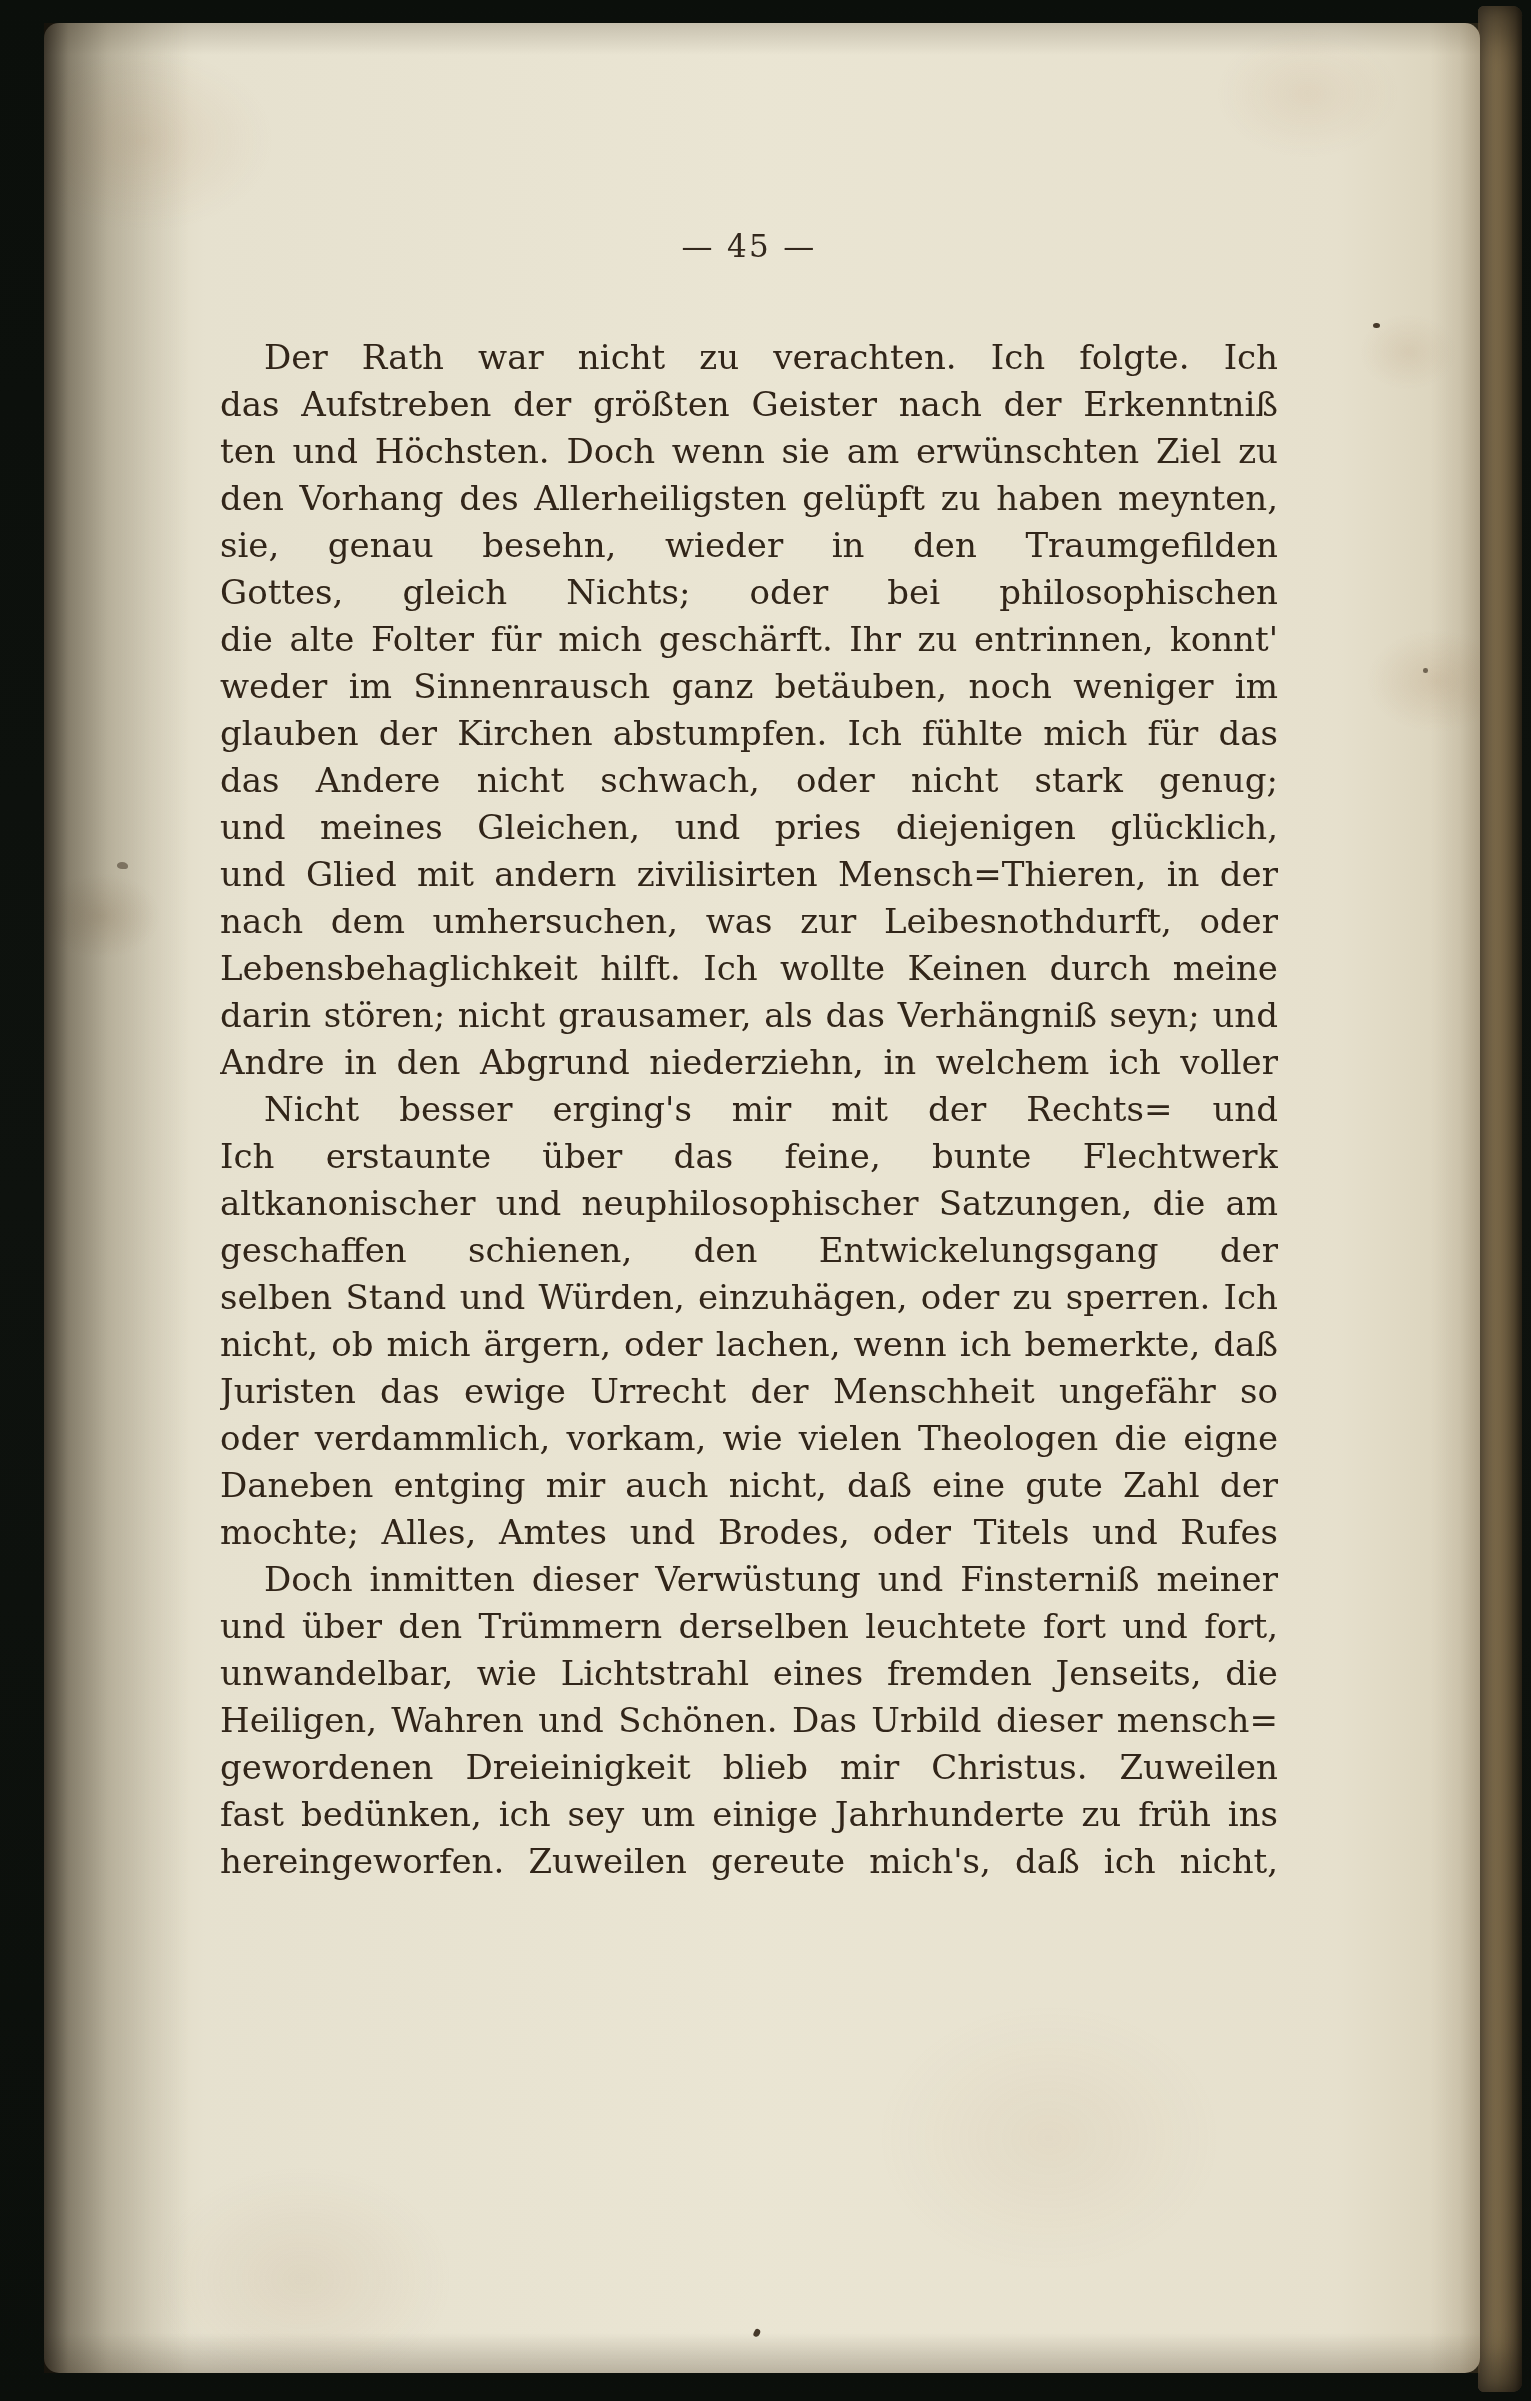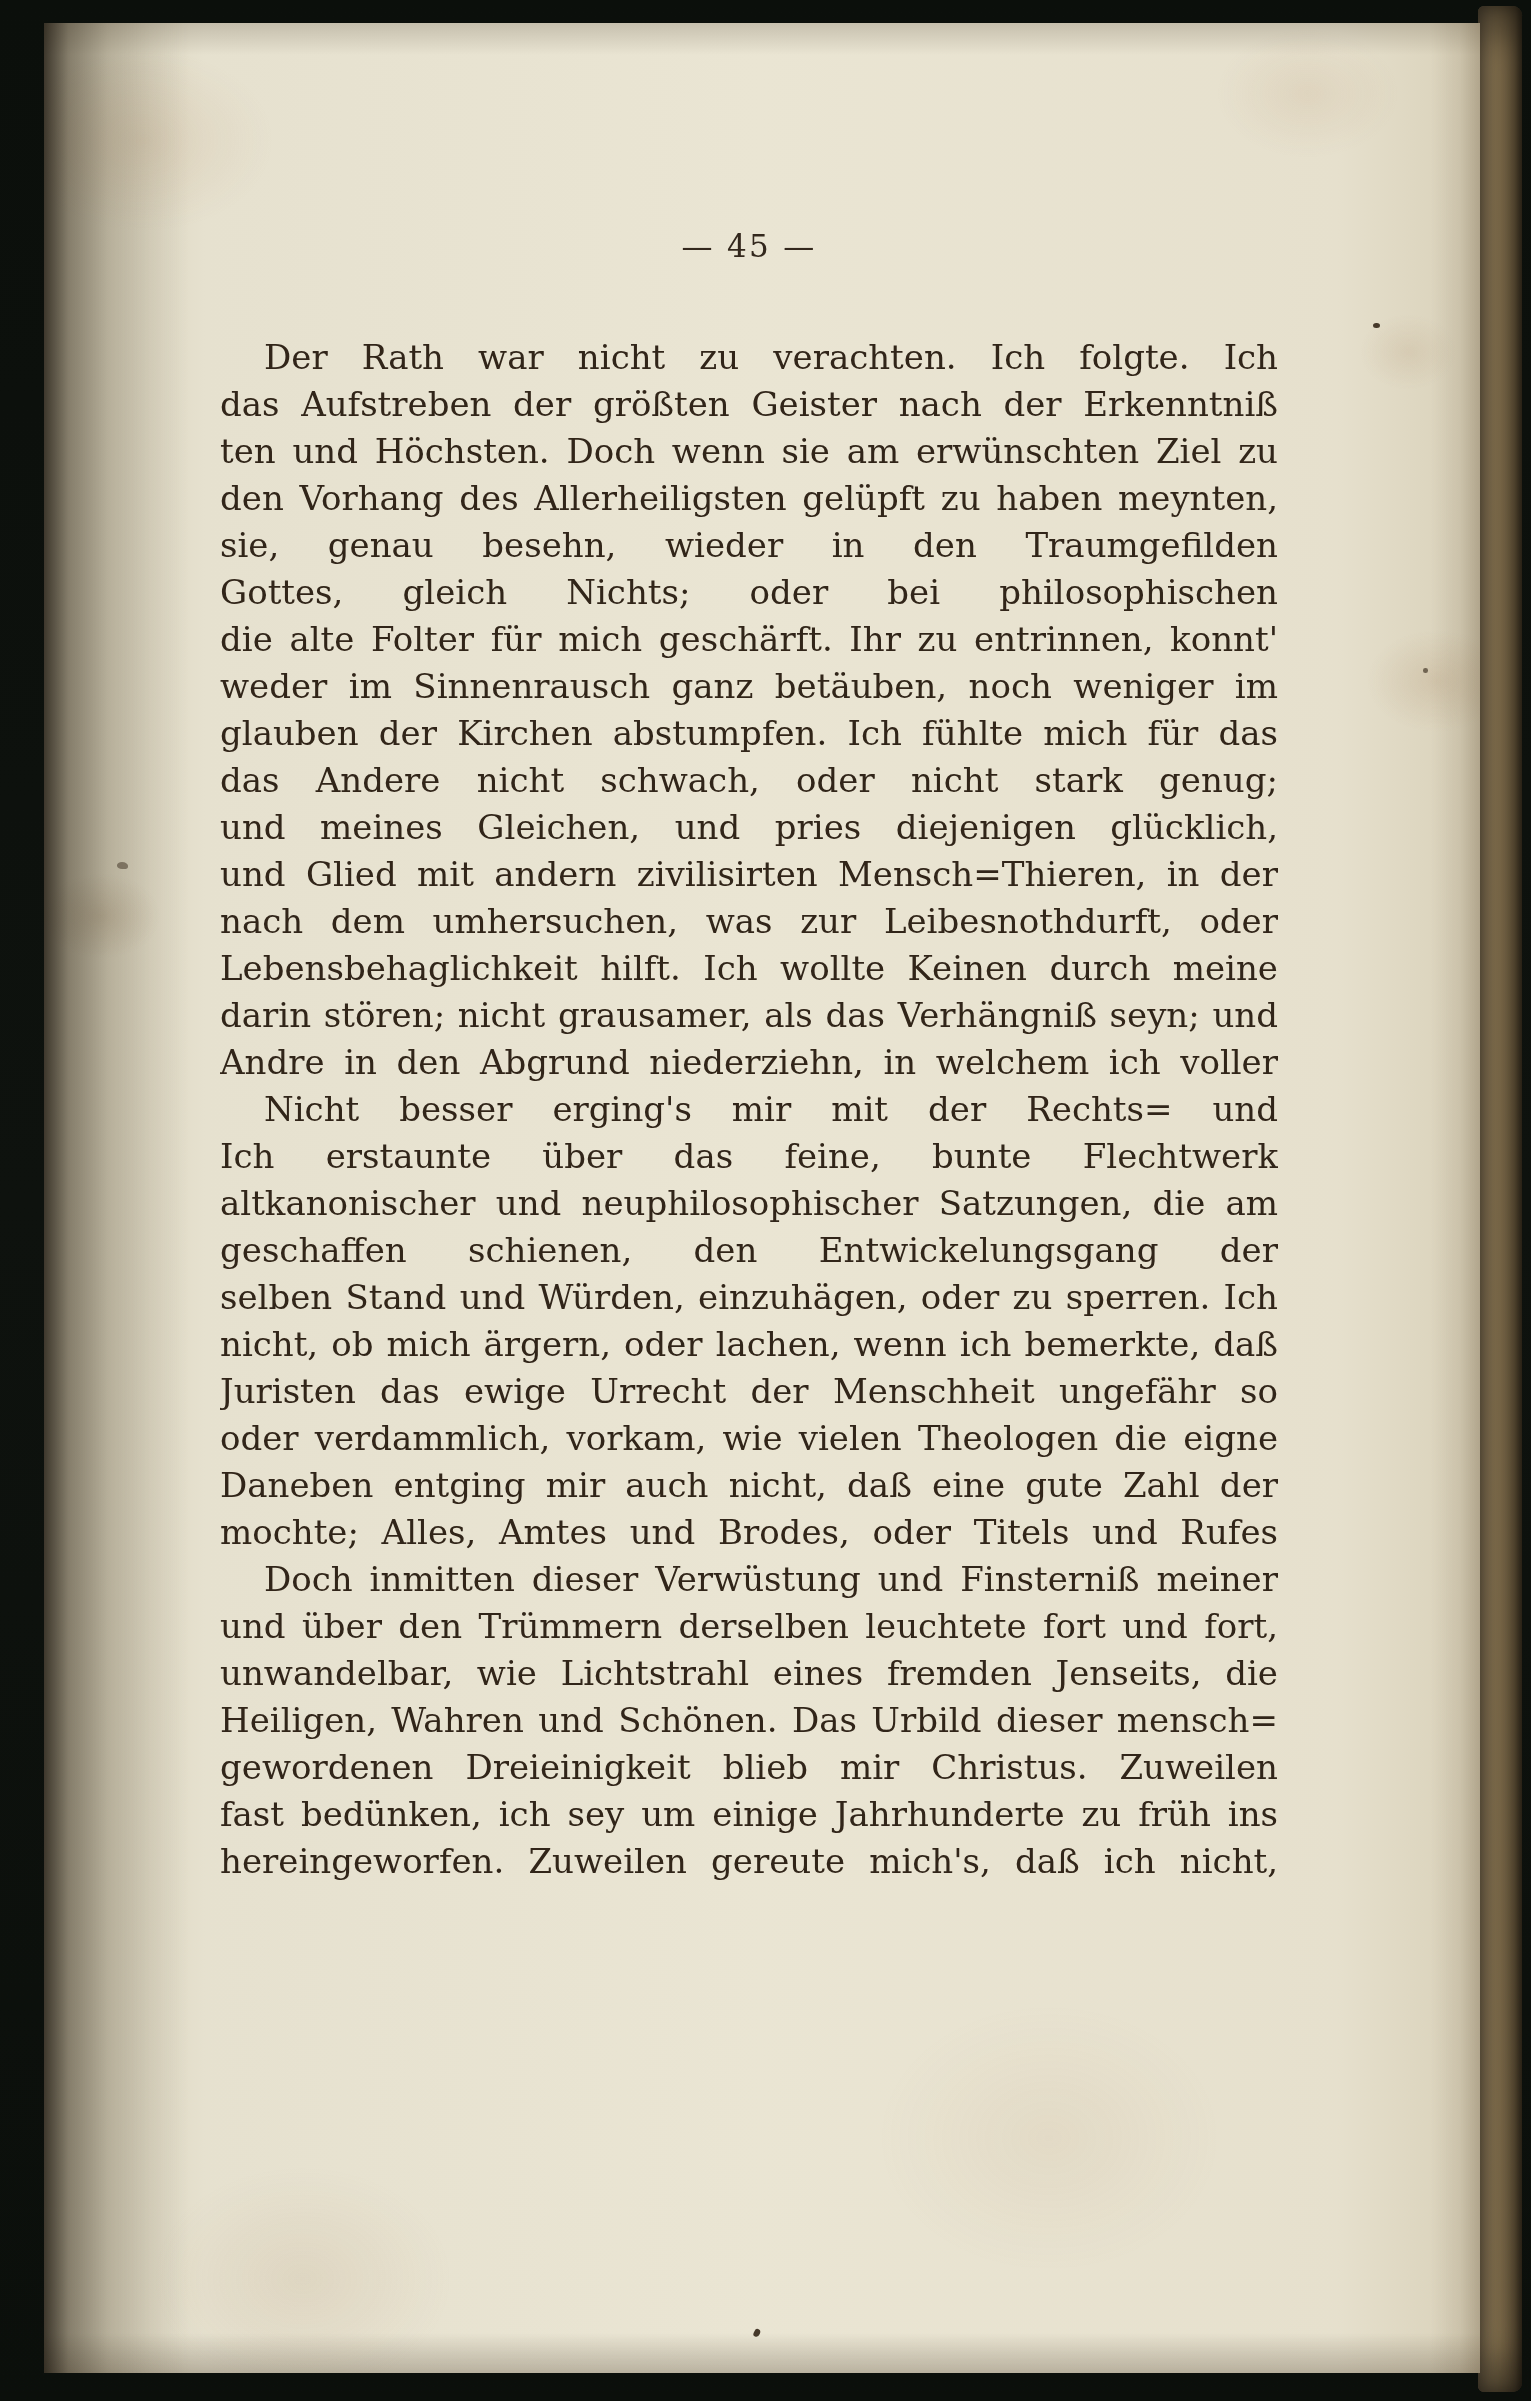--- a/index.html
+++ b/index.html
@@ -28,20 +28,21 @@
     background:
       radial-gradient(184px 130px at 7% 5%,  rgba(166,124,82,.14), transparent 70%),
       radial-gradient(130px 92px at 88% 3%, rgba(166,124,82,.12), transparent 70%),
       radial-gradient(100px 73px  at 97% 28%, rgba(150,110,70,.17), transparent 70%),
       radial-gradient(69px 54px   at 95% 14%, rgba(150,110,70,.12), transparent 70%),
       radial-gradient(214px 161px at 18% 96%, rgba(150,110,70,.10), transparent 70%),
       radial-gradient(245px 191px at 70% 90%, rgba(160,120,80,.08), transparent 70%),
       radial-gradient(84px 61px  at 4% 38%,  rgba(120,90,55,.18), transparent 70%),
       linear-gradient(90deg, #c9bfa5 0px, #d9d2bb 61px, #e6e1cf 161px, #eae5d3 50%, #e6e0cd 90%, #d8d0b8 100%),
       #e7e2d0;
+    border-radius: 15px;
   }
   
   .page::before {
     content: ""; position: absolute; inset: 0; pointer-events: none;
     background:
       linear-gradient(90deg, rgba(22,17,10,.78) 0px, rgba(30,24,14,.42) 24.5px, rgba(45,36,22,.20) 65px, rgba(45,36,22,.08) 107px, transparent 145px),
       linear-gradient(270deg, rgba(95,75,48,.32) 0px, rgba(95,75,48,.12) 20px, transparent 49px),
       linear-gradient(0deg,  rgba(60,48,30,.28) 0px, transparent 40px),
       linear-gradient(180deg, rgba(60,48,30,.20) 0px, transparent 32px);
   }

